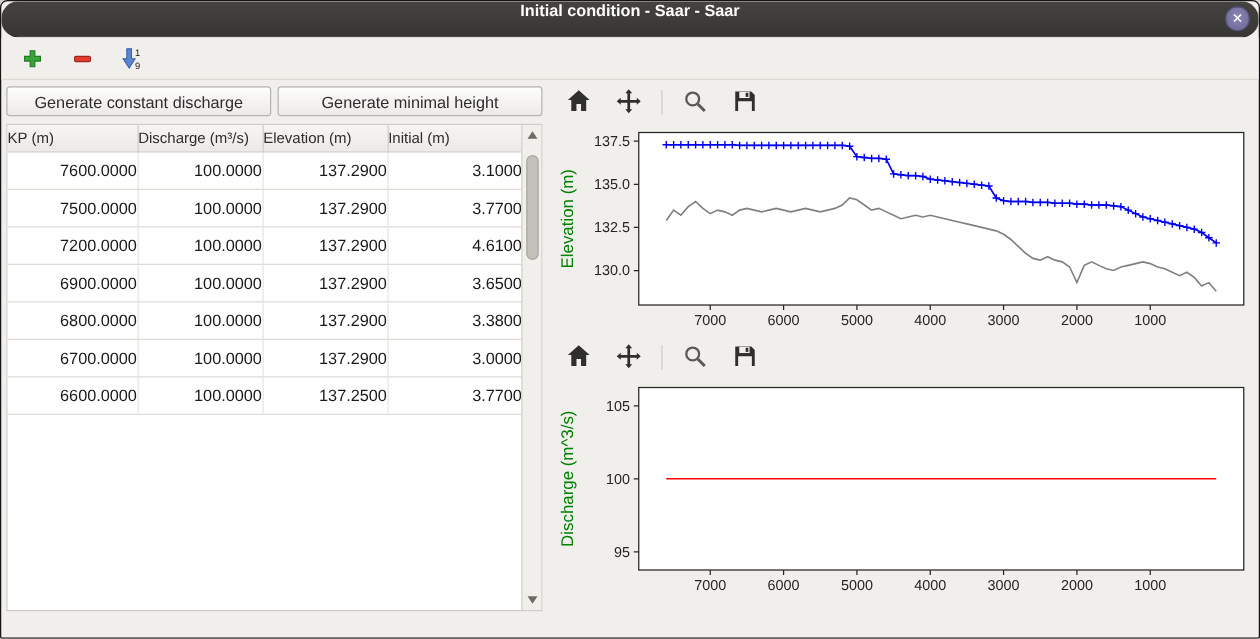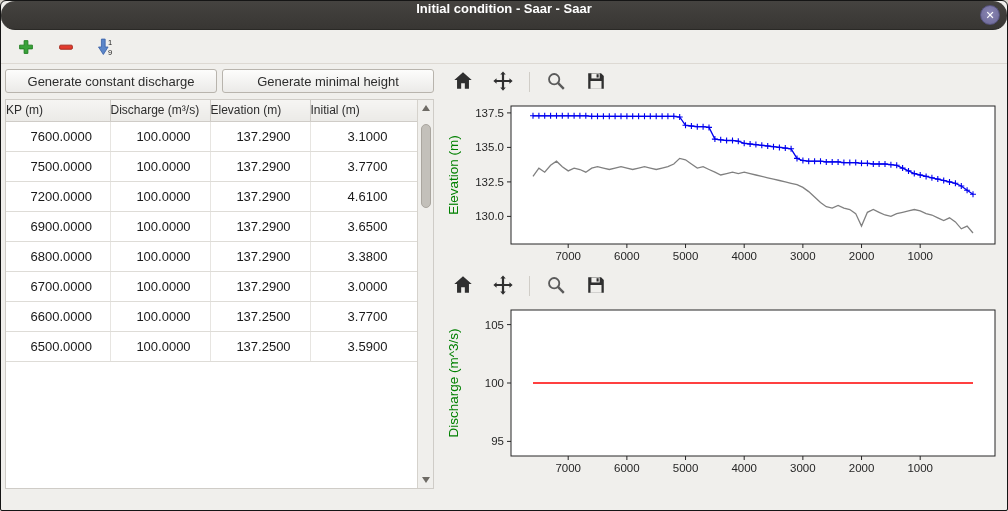--- a/index.html
+++ b/index.html
@@ -68,21 +68,21 @@
   col.c0 { width: 104px; } col.c1 { width: 100px; } col.c2 { width: 100px; } col.c3 { width: 108px; }
   th {
     height: 21px; font-weight: normal; color: #2d2d2d;
     background: linear-gradient(#f6f5f3, #ebeae7);
     border-right: 1px solid #cfccc7; border-bottom: 1px solid #cfccc7;
     text-align: left; font-size: 12px;
   }
   td {
     height: 30px; padding-left: 7px; color: #1a1a1a;
     border-right: 1px solid #e7e5e1; border-bottom: 1px solid #dedcd7;
-    background: #ffffff; text-align: center;
+    background: #ffffff; text-align: right;
   }
 
   .vscroll {
     position: absolute; top: 0; right: 0; width: 16px; height: 100%;
     background: #f0efec; border-left: 1px solid #d5d2cc;
     display: flex; flex-direction: column; align-items: center;
   }
   .sb-arrow { width: 0; height: 0; border-left: 4px solid transparent;
     border-right: 4px solid transparent; margin: 5px 0; cursor: pointer; }
   .sb-arrow.up { border-bottom: 6px solid #6e6b65; }
@@ -199,26 +199,20 @@
                 <td>6700.0000</td>
                 <td>100.0000</td>
                 <td>137.2900</td>
                 <td>3.0000</td>
               </tr>
               <tr>
                 <td>6600.0000</td>
                 <td>100.0000</td>
                 <td>137.2500</td>
                 <td>3.7700</td>
-              </tr>
-              <tr>
-                <td>6500.0000</td>
-                <td>100.0000</td>
-                <td>137.2500</td>
-                <td>3.5900</td>
               </tr>
             </tbody>
         </table>
         <div class="vscroll">
           <div class="sb-arrow up"></div>
           <div class="sb-thumb"></div>
           <div class="sb-arrow down"></div>
         </div>
       </div>
     </div>

